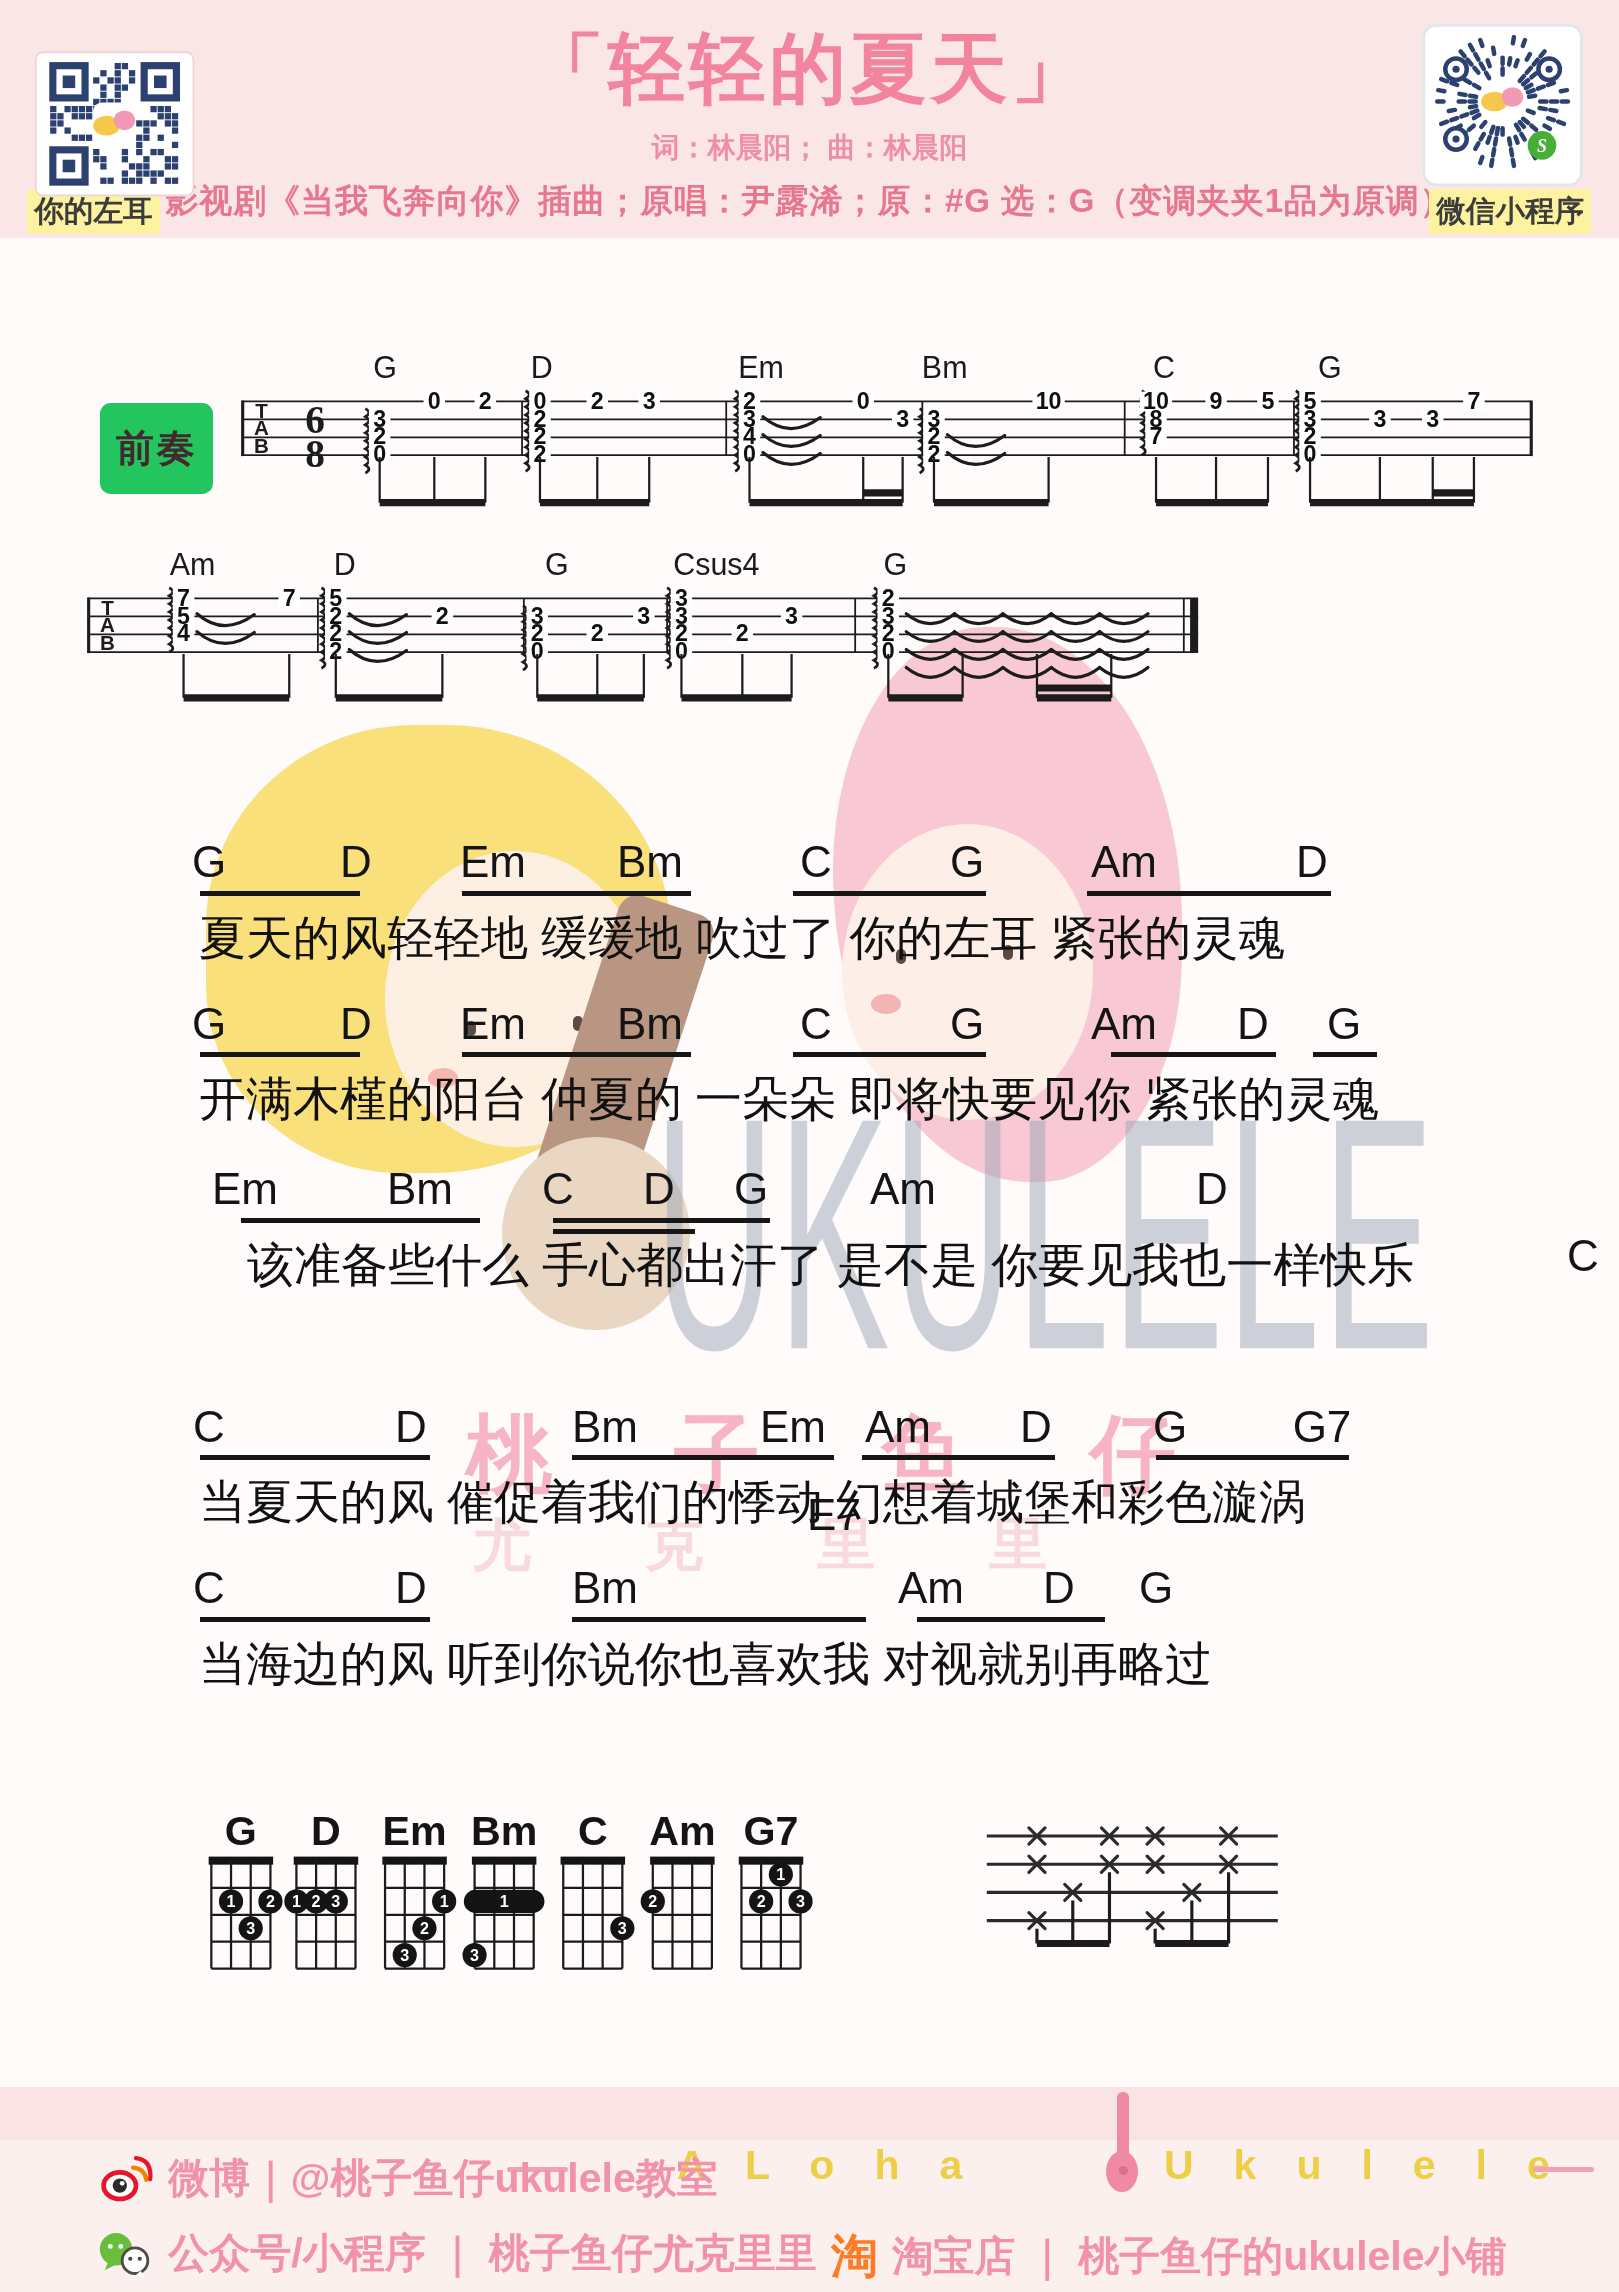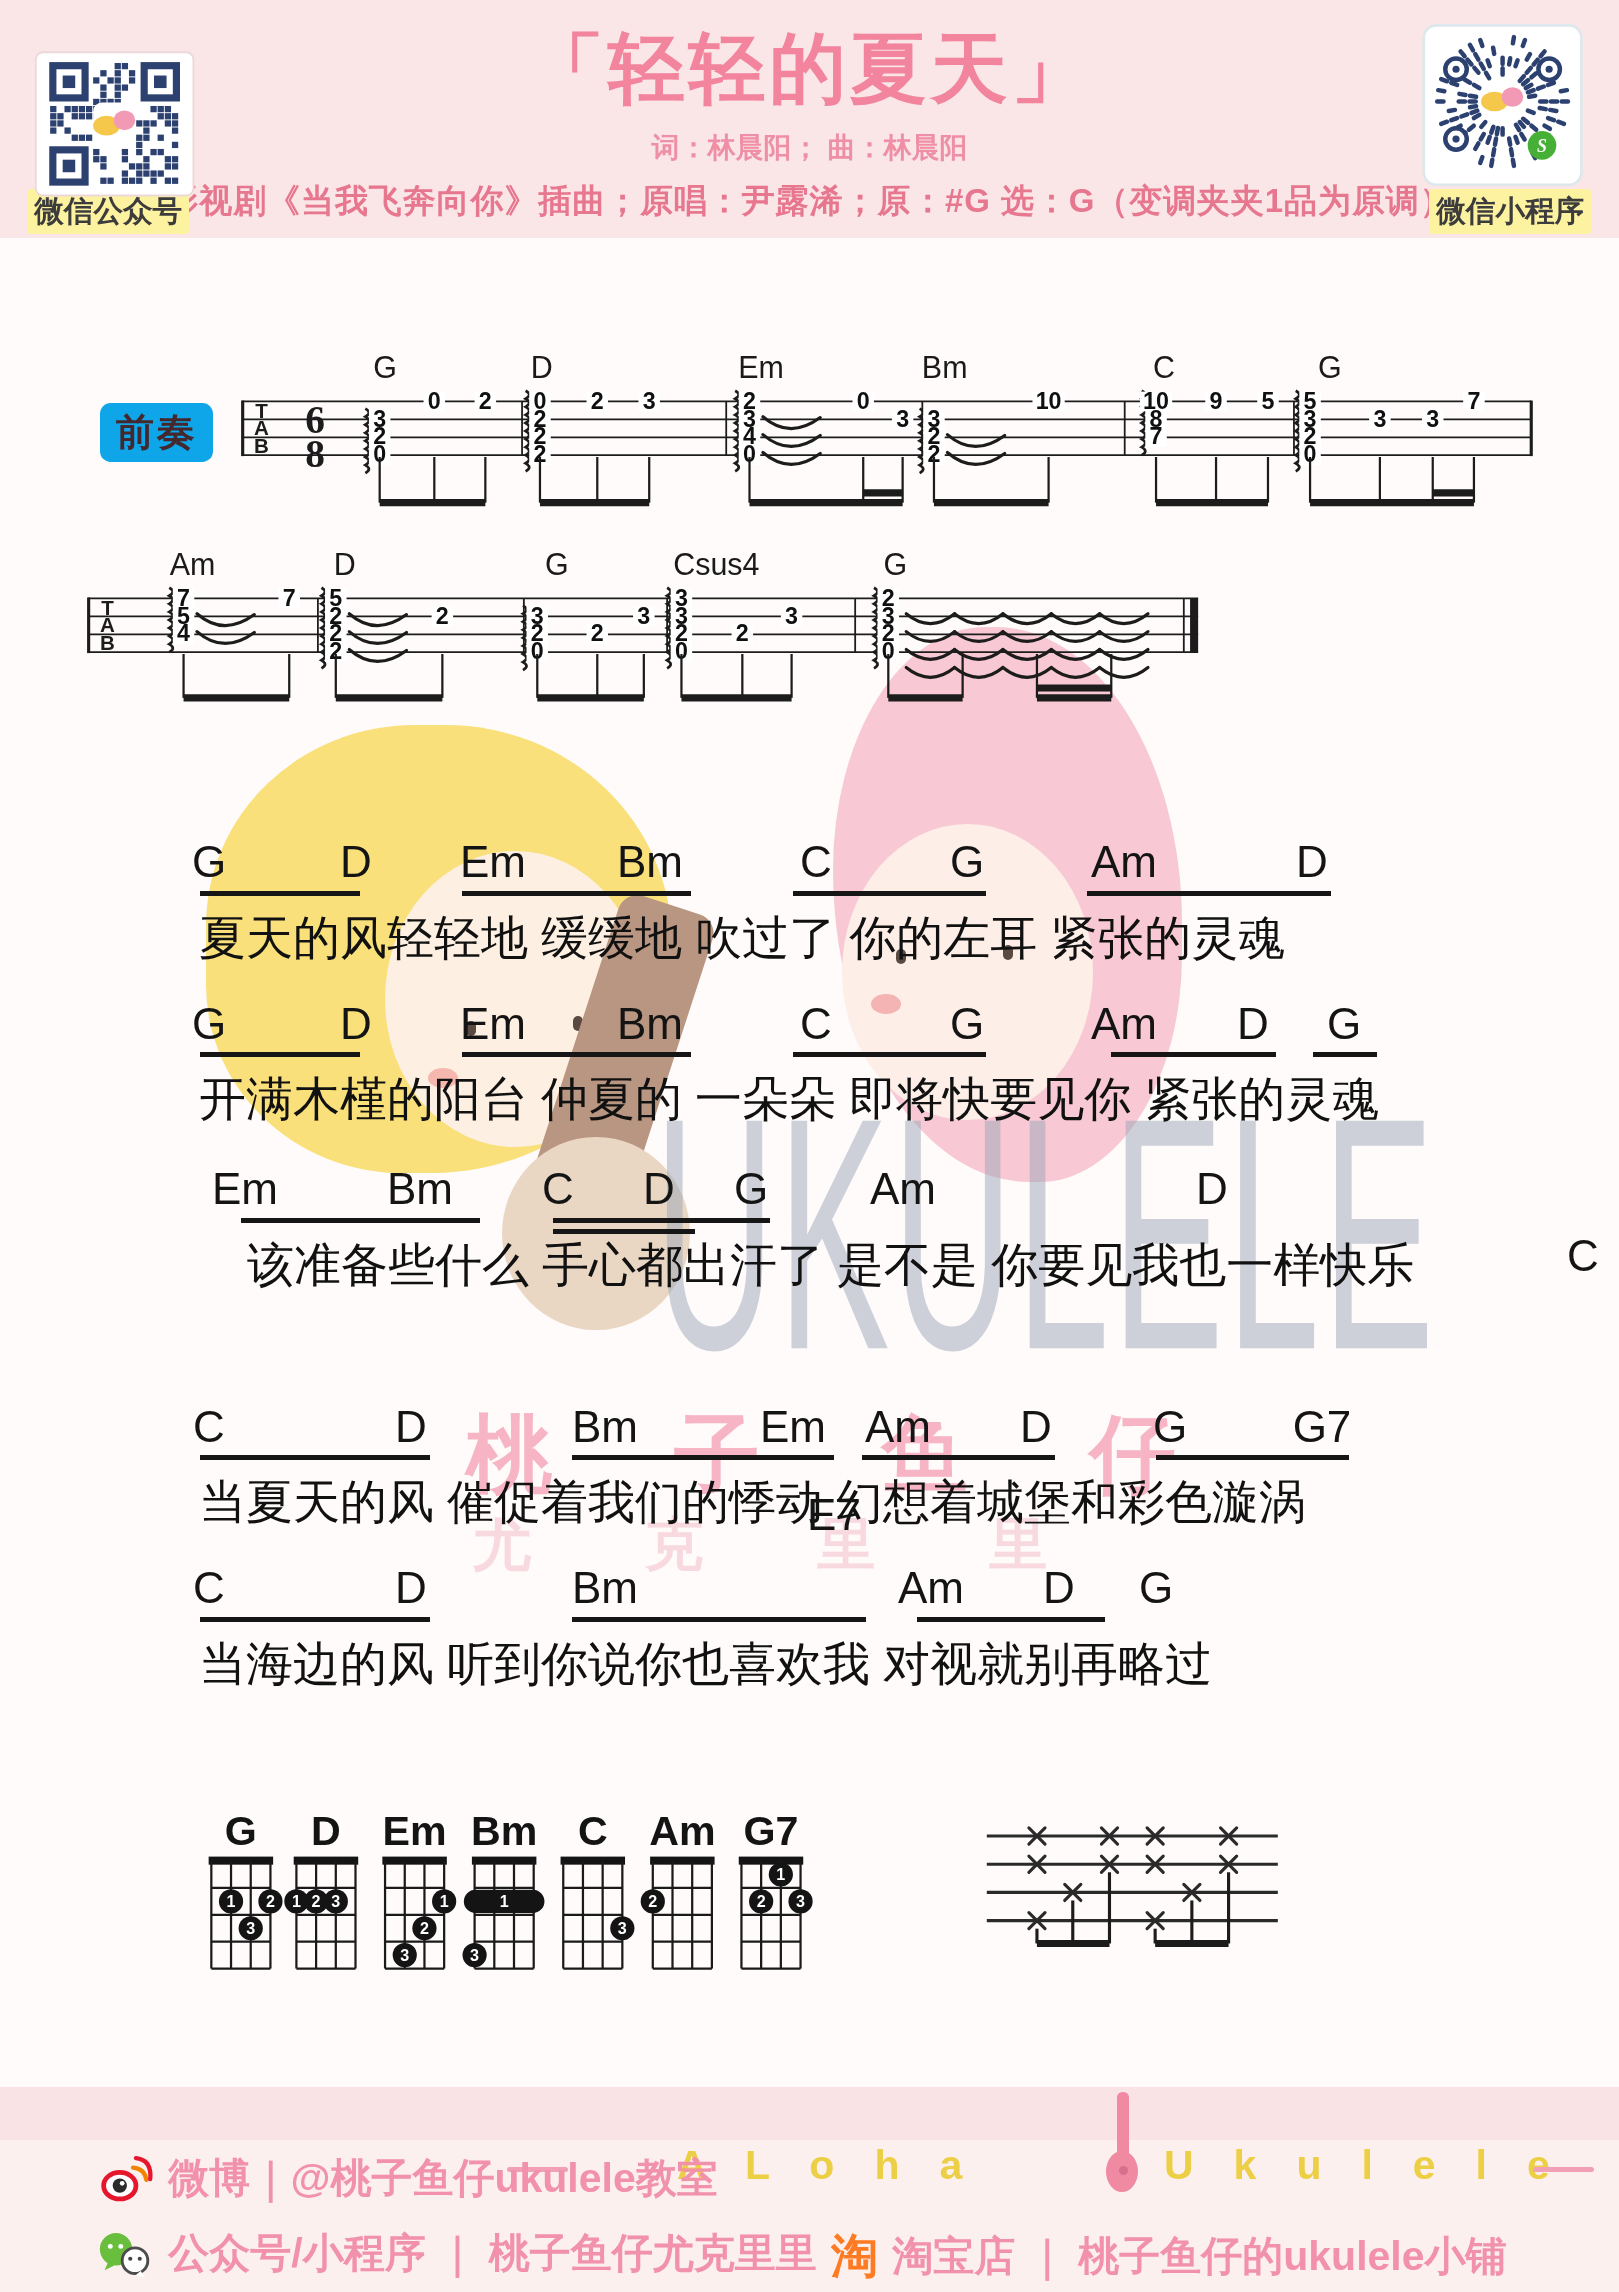--- a/index.html
+++ b/index.html
@@ -4,21 +4,21 @@
 <style>
 html,body{margin:0;padding:0;background:#888}
 #page{position:relative;width:1619px;height:2293px;background:#fefbfa;overflow:hidden;font-family:"Liberation Sans",sans-serif}
 .hdr-bg{position:absolute;left:0;top:0;width:100%;height:238px;background:#fae6e7}
 .strip{position:absolute;left:0;top:2087px;width:100%;height:54px;background:#f9e3e5}
 .foot-bg{position:absolute;left:0;top:2140px;width:100%;height:152px;background:#fcf0ee}
 .title{position:absolute;left:0;top:18px;width:100%;text-align:center;font-size:77px;font-weight:700;color:#f2849e;letter-spacing:3.6px}
 .credits{position:absolute;left:0;top:129px;width:100%;text-align:center;font-size:28px;font-weight:700;color:#ef8fa6}
 .info{position:absolute;left:0;top:179px;width:100%;text-align:center;font-size:33px;font-weight:700;color:#e7768f;letter-spacing:0.9px}
 .qr-label{position:absolute;top:189px;font-size:29.6px;font-weight:700;color:#3c3c3c;background:#fdf2a0;padding:1.8px 7.2px;border-radius:3.6px;white-space:nowrap}
-.intro-label{position:absolute;left:100px;top:403px;background:#0ea5e9;color:#45282e;font-size:38px;font-weight:700;padding:4px 16px;border-radius:10.7px;letter-spacing:2.7px}
+.intro-label{position:absolute;left:100px;top:403px;background:#22c55e;color:#45282e;font-size:38px;font-weight:700;padding:20px 16px;border-radius:10.7px;letter-spacing:2.7px}
 .chordlab{position:absolute;transform:translateX(-50%);font-size:44px;font-weight:500;color:#141414;white-space:nowrap;z-index:4}
 .uline,.uline2{position:absolute;height:4.5px;background:#161616;z-index:4}
 .lyric{position:absolute;font-size:47px;font-weight:500;color:#111;white-space:nowrap;z-index:4}
 .extra-chord{position:absolute;left:1567px;top:1231px;font-size:44px;font-weight:500;color:#141414;z-index:4}
 .wm{position:absolute;pointer-events:none;z-index:1}
 .wm-ukulele{left:654px;top:1043px;font-size:233px;font-weight:400;color:rgba(155,166,182,.5);letter-spacing:3.6px;transform:scale(.72,1.42);transform-origin:0 0;white-space:nowrap}
 .wm-brand1{left:466px;top:1397px;font-size:86px;font-weight:700;color:rgba(245,167,186,.85);letter-spacing:49px;white-space:nowrap}
 .wm-brand2{left:473px;top:1506px;font-size:58px;font-weight:700;color:rgba(245,175,192,.45);letter-spacing:49px;white-space:nowrap}
 #overlay{position:absolute;left:0;top:0;z-index:5;pointer-events:none}
 #lyrics{position:absolute;left:0;top:0;z-index:4}
@@ -68,21 +68,21 @@
   <div class="wm" style="left:871px;top:994px;width:30px;height:19.7px;background:#f4b4b4;border-radius:50%"></div>
   <div class="wm" style="left:564px;top:896px;width:99px;height:376px;background:#b99681;border-radius:19.7px;transform:rotate(18deg)"></div>
   <div class="wm" style="left:502px;top:1137px;width:188px;height:193px;background:#e9d7c4;border-radius:50%"></div>
   <div class="wm wm-ukulele">UKULELE</div>
   <div class="wm wm-brand1">桃 子 鱼 仔</div>
   <div class="wm wm-brand2">尤 克 里 里</div>
 
   <div class="title">「轻轻的夏天」</div>
   <div class="credits">词：林晨阳； 曲：林晨阳</div>
   <div class="info">影视剧《当我飞奔向你》插曲；原唱：尹露浠；原：#G 选：G（变调夹夹1品为原调）</div>
-  <div class="qr-label" style="left:27px">微信公众号</div>
+  <div class="qr-label" style="left:27px">你的左耳</div>
   <div class="qr-label" style="left:1429px">微信小程序</div>
 
   <div class="intro-label">前奏</div>
 
   <div id="lyrics">
       <span class="chordlab" style="left: 209px; top: 837px;">G</span>
       <span class="chordlab" style="left: 356px; top: 837px;">D</span>
       <span class="chordlab" style="left: 493px; top: 837px;">Em</span>
       <span class="chordlab" style="left: 650px; top: 837px;">Bm</span>
       <span class="chordlab" style="left: 816px; top: 837px;">C</span>

